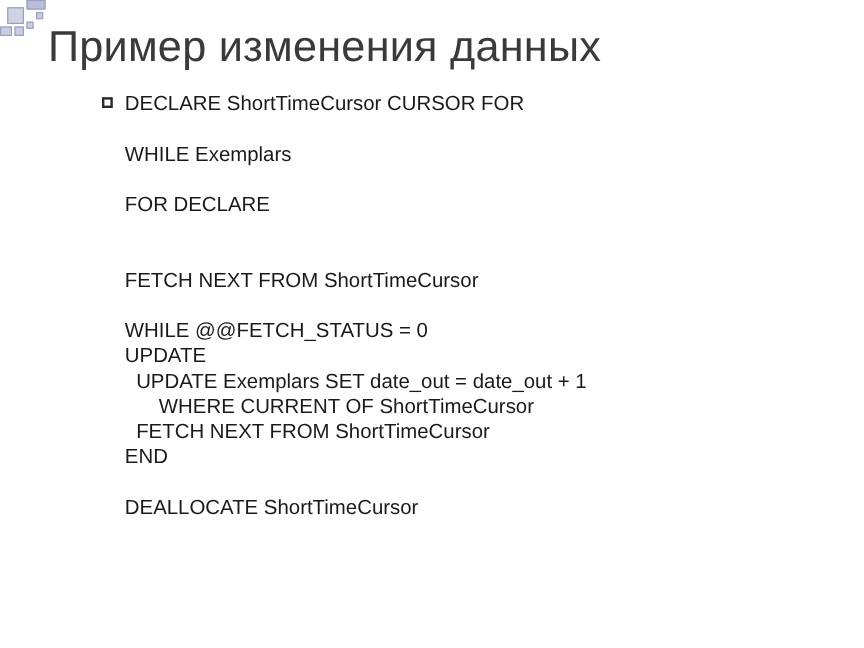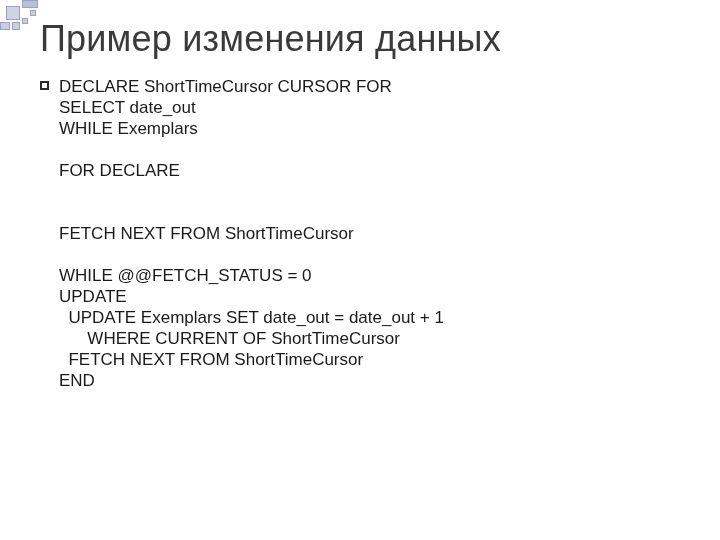--- a/index.html
+++ b/index.html
@@ -92,20 +92,21 @@
     top: 76px;
     width: 640px;
   }
   .line {
     display: flex;
     align-items: flex-start;
     min-height: 21px;
     line-height: 21px;
     font-size: 17px;
     color: #1a1a1a;
+    margin-left: 45px;
   }
   .bullet {
     display: inline-block;
     width: 9px;
     height: 9px;
     border: 2px solid #2a2a2a;
     background: #ffffff;
     margin-top: 5px;
     margin-right: 10px;
     flex: 0 0 auto;
@@ -135,21 +136,20 @@
 
   <div class="title">Пример изменения данных</div>
 
   <div class="body" id="body">
       <div class="line">
         <span class="bullet"></span>
         <span class="txt">DECLARE ShortTimeCursor CURSOR FOR</span>
       </div>
       <div class="line">
         <span class="bullet hidden"></span>
-        <span class="txt">SELECT date_out</span>
       </div>
       <div class="line">
         <span class="bullet hidden"></span>
         <span class="txt">WHILE Exemplars</span>
       </div>
       <div class="line">
         <span class="bullet hidden"></span>
       </div>
       <div class="line">
         <span class="bullet hidden"></span>
@@ -194,16 +194,17 @@
       <div class="line">
         <span class="bullet hidden"></span>
         <span class="txt">END</span>
       </div>
       <div class="line">
         <span class="bullet hidden"></span>
         <span class="txt"></span>
       </div>
       <div class="line">
         <span class="bullet hidden"></span>
+        <span class="txt">DEALLOCATE ShortTimeCursor</span>
       </div>
     </div>
 
 </div>
 
 </body></html>

